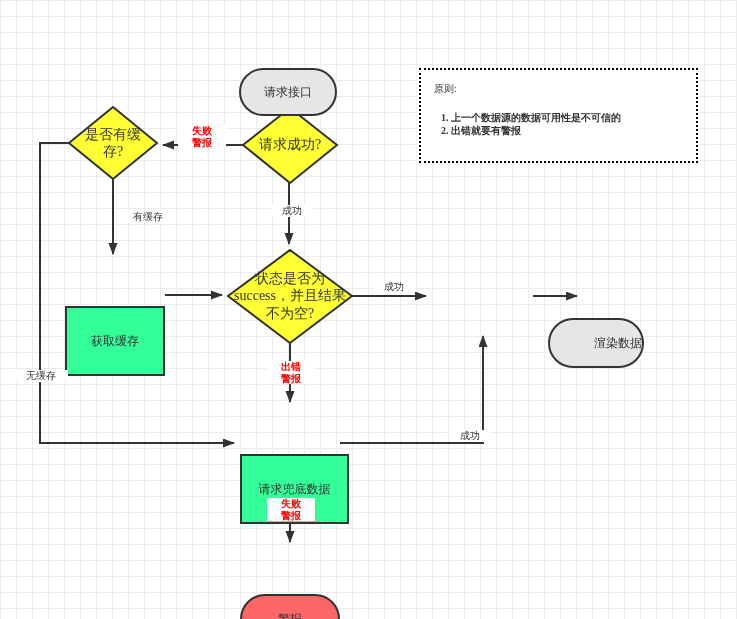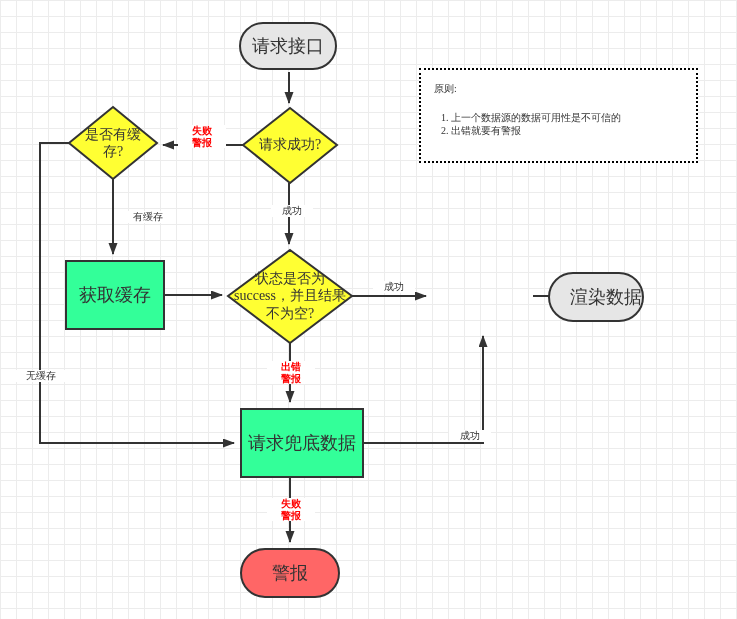--- a/index.html
+++ b/index.html
@@ -34,22 +34,23 @@
     stroke-width: 2;
   }
   .node {
     position: absolute;
     box-sizing: border-box;
     border: 2px solid var(--edge, #333333);
     display: flex;
     align-items: center;
     justify-content: center;
     text-align: center;
-    font-size: 18px;
+    font-size: 12px;
     color: #333;
+    margin-top: 46px;
   }
   .node.gray  { background: var(--node-gray, #e6e6e6); }
   .node.green { background: var(--node-green, #33ff99); }
   .node.red   { background: var(--node-red, #ff6666); }
   .stadium { border-radius: 26px; }
   .diamond-label {
     position: absolute;
     display: flex;
     flex-direction: column;
     align-items: center;
@@ -76,21 +77,21 @@
   .note {
     position: absolute;
     left: 419px; top: 68px;
     width: 279px; height: 95px;
     box-sizing: border-box;
     border: 2px dotted #000;
     background: #ffffff;
     font-size: 10px;
   }
   .note-title { margin: 12px 0 0 13px; }
-  .note-items { margin: 15px 0 6px 20px; font-weight: normal; line-height: 1.3; }
+  .note-items { margin: 15px 0 6px 20px; font-weight: bold; line-height: 1.3; }
 </style>
 </head>
 <body>
 
 <div class="canvas">
 
   <svg class="layer" viewBox="0 0 737 619">
     <defs>
       <marker id="arrow" markerUnits="userSpaceOnUse" markerWidth="14" markerHeight="12" refX="11" refY="4.5" orient="auto">
         <path d="M0,0 L12,4.5 L0,9 Z" fill="#333333"></path>
@@ -120,21 +121,21 @@
 
   <div class="node green" style="left:65px; top:260px; width:100px; height:70px;">
     <span>获取缓存</span>
   </div>
 
 
   <div class="node gray stadium" style="left:548px; top:272px; width:96px; height:50px; border-radius:25px;justify-content:flex-end;">
     <span>渲染数据</span>
   </div>
 
-  <div class="node green" style="left:240px; top:408px; width:124px; height:70px;">
+  <div class="node green" style="left:240px; top:408px; width:109px; height:70px;">
     <span>请求兜底数据</span>
   </div>
 
   <div class="node red stadium" style="left:240px; top:548px; width:100px; height:50px; border-radius:25px;">
     <span>警报</span>
   </div>
 
   <div class="diamond-label" style="left:240px; top:125px; width:100px; height:40px;">
     <span>请求成功?</span>
   </div>

